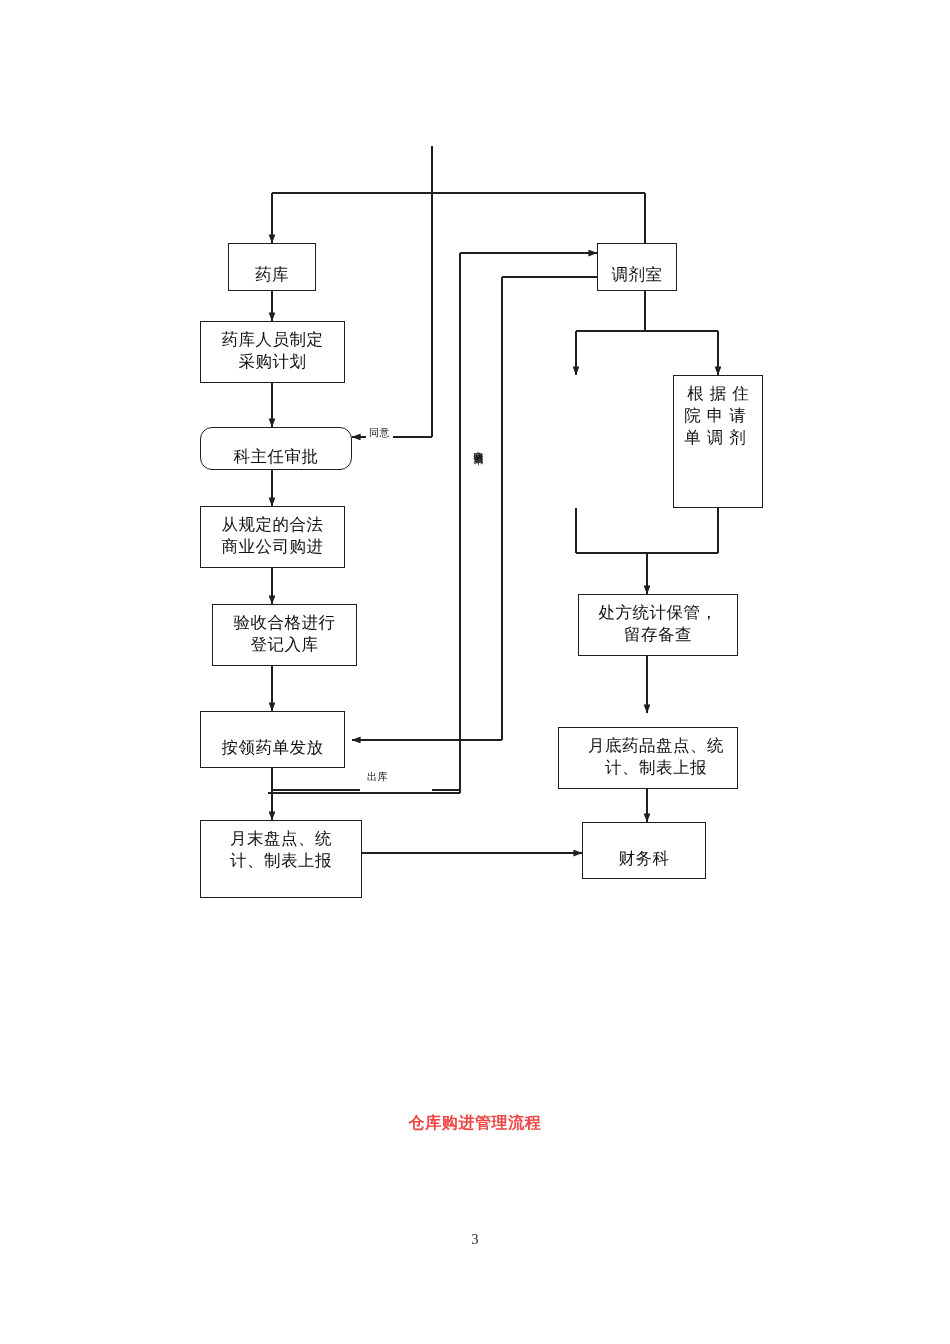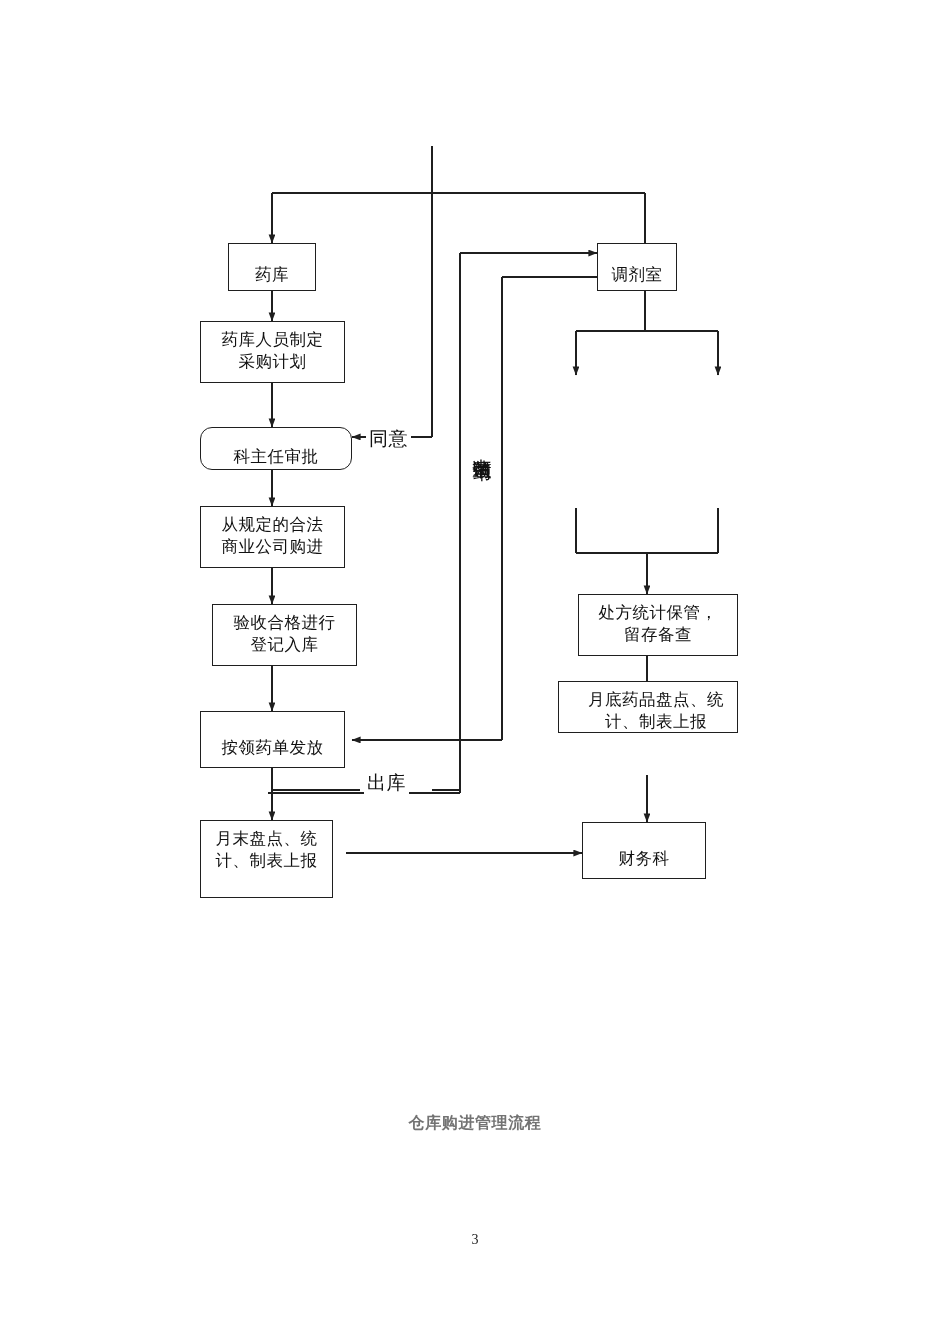--- a/index.html
+++ b/index.html
@@ -47,21 +47,21 @@
   .node.center-v {
     align-items: center;
     padding-top: 16px;
   }
   .node.wide-space {
     letter-spacing: 6px;
     text-indent: 6px;
   }
   .edge-label {
     position: absolute;
-    font-size: 19px;
+    font-size: 10px;
     letter-spacing: 0.5px;
     color: #111;
     white-space: nowrap;
     background: #ffffff;
     padding: 0 3px;
   }
   .edge-label.vertical {
     writing-mode: vertical-rl;
     text-orientation: upright;
     white-space: nowrap;
@@ -72,21 +72,21 @@
   #doc-title {
     position: absolute;
     left: 0;
     top: 1113px;
     width: 950px;
     text-align: center;
     font-family: "DejaVu Sans", "Liberation Sans", sans-serif;
     font-weight: bold;
     font-size: 16px;
     letter-spacing: 0.6px;
-    color: #737373;
+    color: #ef4444;
   }
   #page-number {
     position: absolute;
     left: 0;
     top: 1232px;
     width: 950px;
     text-align: center;
     font-size: 14px;
     color: #222;
   }
@@ -157,29 +157,32 @@
   <div class="node center-v" style="left:200px; top:427px; width:152px; height:43px;border-radius:12px;">科主任审批</div>
 
   <div class="node" style="left:200px; top:506px; width:145px; height:62px;">从规定的合法
 商业公司购进</div>
 
   <div class="node" style="left:212px; top:604px; width:145px; height:62px;">验收合格进行
 登记入库</div>
 
   <div class="node center-v" style="left:200px; top:711px; width:145px; height:57px;">按领药单发放</div>
 
-  <div class="node" style="left:200px; top:820px; width:133px; height:78px;">月末盘点、统
+  <div class="node" style="left:200px; top:820px; width:162px; height:78px;">月末盘点、统
 计、制表上报</div>
 
 
+  <div class="node wide-space" style="left:673px; top:375px; width:90px; height:133px;">根据住
+院申请
+单调剂</div>
 
   <div class="node" style="left:578px; top:594px; width:160px; height:62px;">处方统计保管，
 留存备查</div>
 
-  <div class="node" style="left:558px; top:681px; width:180px; height:52px;padding-left:16px;">月底药品盘点、统
+  <div class="node" style="left:558px; top:727px; width:180px; height:62px;padding-left:16px;">月底药品盘点、统
 计、制表上报</div>
 
   <div class="node center-v" style="left:582px; top:822px; width:124px; height:57px;">财务科</div>
 
   <div class="edge-label" style="left:366px; top:426px;">同意</div>
 
   <div class="edge-label" style="left:364px; top:770px;">出库</div>
 
   <div class="edge-label vertical" style="left:473px; top:440px;">申请领药单</div>
 

